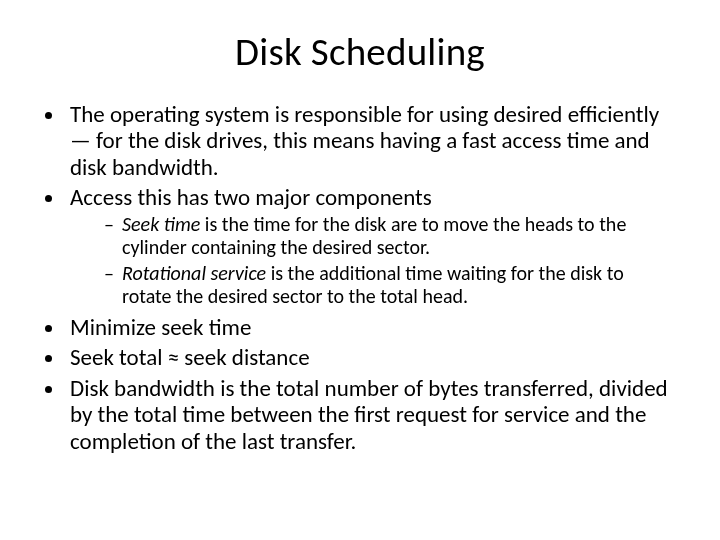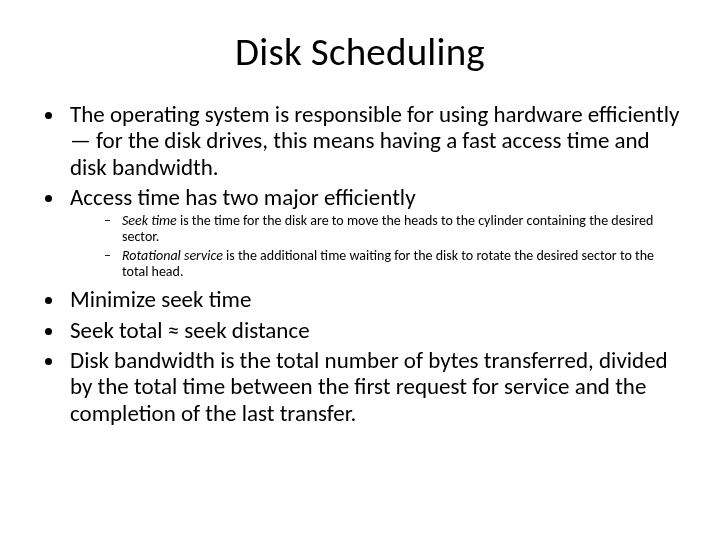--- a/index.html
+++ b/index.html
@@ -34,44 +34,44 @@
     line-height: 1.15;
     margin: 0 0 4px 0;
     padding-left: 4px;
   }
   ul.lvl2 {
     margin: 2px 0 6px 0;
     padding: 0 0 0 34px;
     list-style: none;
   }
   ul.lvl2 > li {
-    font-size: 14px;
+    font-size: 20px;
     line-height: 1.15;
     margin: 0 17px 3px 0;
     position: relative;
     padding-left: 18px;
   }
   ul.lvl2 > li::before {
     content: "–";
     position: absolute;
     left: 0;
     top: 0;
   }
   .it { font-style: italic; }
 </style>
 </head>
 <body>
 
 <div class="slide">
   <h1 class="title">Disk Scheduling</h1>
 
   <ul class="lvl1">
-    <li>The operating system is responsible for using hardware efficiently — for the disk drives, this means having a fast access time and disk bandwidth.</li>
+    <li>The operating system is responsible for using desired efficiently — for the disk drives, this means having a fast access time and disk bandwidth.</li>
     <li>
-      <span>Access time has two major efficiently</span>
+      <span>Access this has two major components</span>
       <ul class="lvl2">
         <li>
           <span class="it">Seek time</span><span> is the time for the disk are to move the heads to the cylinder containing the desired sector.</span>
         </li>
         <li>
           <span class="it">Rotational service</span><span> is the additional time waiting for the disk to rotate the desired sector to the total head.</span>
         </li>
       </ul>
     </li>
     <li>Minimize seek time</li>

